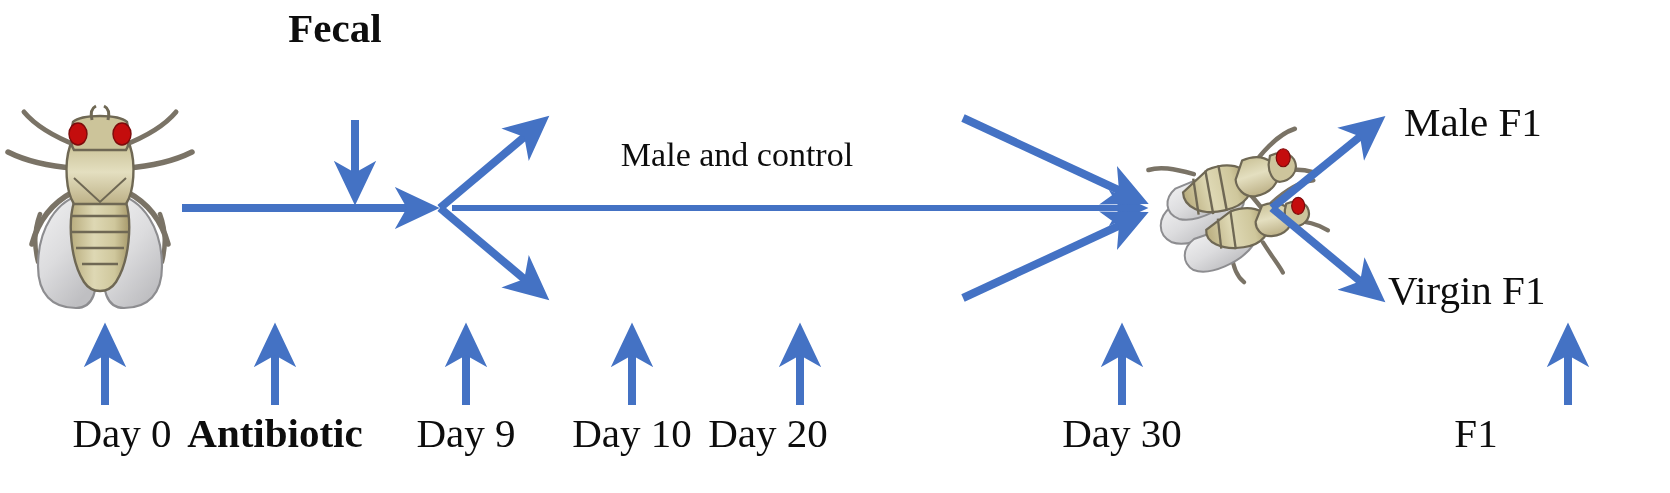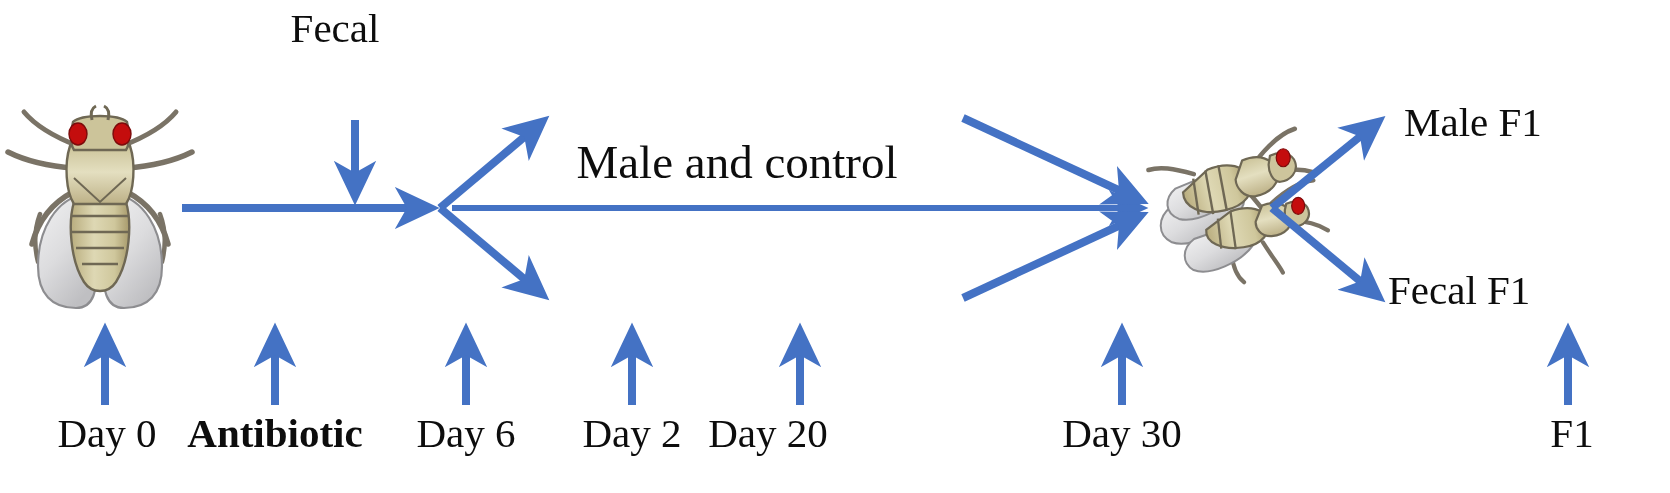--- a/index.html
+++ b/index.html
@@ -27,23 +27,24 @@
     color: #0d0d0d;
     font-family: "Liberation Serif", "DejaVu Serif", serif;
     white-space: nowrap;
     line-height: 1.12;
   }
   .lbl-center { transform: translateX(-50%); text-align: center; }
   .t-fecal {
     font-size: 41px;
     top: 6px;
     left: 335px;
+    font-weight: bold;
   }
   .t-male-control {
-    font-size: 47px;
+    font-size: 34px;
     top: 136px;
     left: 737px;
     text-align: center;
   }
   .t-female-virgin {
     font-size: 41px;
     top: 228px;
     left: 760px;
   }
   .t-male-f1 {
@@ -220,25 +221,25 @@
 
   <div class="lbl lbl-center t-fecal">
     <div>Fecal</div>
   </div>
 
   <div class="lbl lbl-center t-male-control">Male and control</div>
 
 
   <div class="lbl t-male-f1">Male F1</div>
 
-  <div class="lbl t-female-f1">Fecal F1</div>
+  <div class="lbl t-female-f1">Virgin F1</div>
 
   <div id="tick-labels">
-      <div class="lbl lbl-center t-day" style="left: 107px;">Day 0</div>
+      <div class="lbl lbl-center t-day" style="left: 122px;">Day 0</div>
       <div class="lbl lbl-center t-day" style="left: 275px; font-weight: bold;">Antibiotic</div>
-      <div class="lbl lbl-center t-day" style="left: 466px;">Day 6</div>
-      <div class="lbl lbl-center t-day" style="left: 632px;">Day 2</div>
+      <div class="lbl lbl-center t-day" style="left: 466px;">Day 9</div>
+      <div class="lbl lbl-center t-day" style="left: 632px;">Day 10</div>
       <div class="lbl lbl-center t-day" style="left: 768px;">Day 20</div>
       <div class="lbl lbl-center t-day" style="left: 1122px;">Day 30</div>
-      <div class="lbl lbl-center t-day" style="left: 1572px;">F1</div>
+      <div class="lbl lbl-center t-day" style="left: 1476px;">F1</div>
     </div>
 
 </div>
 
 </body></html>

